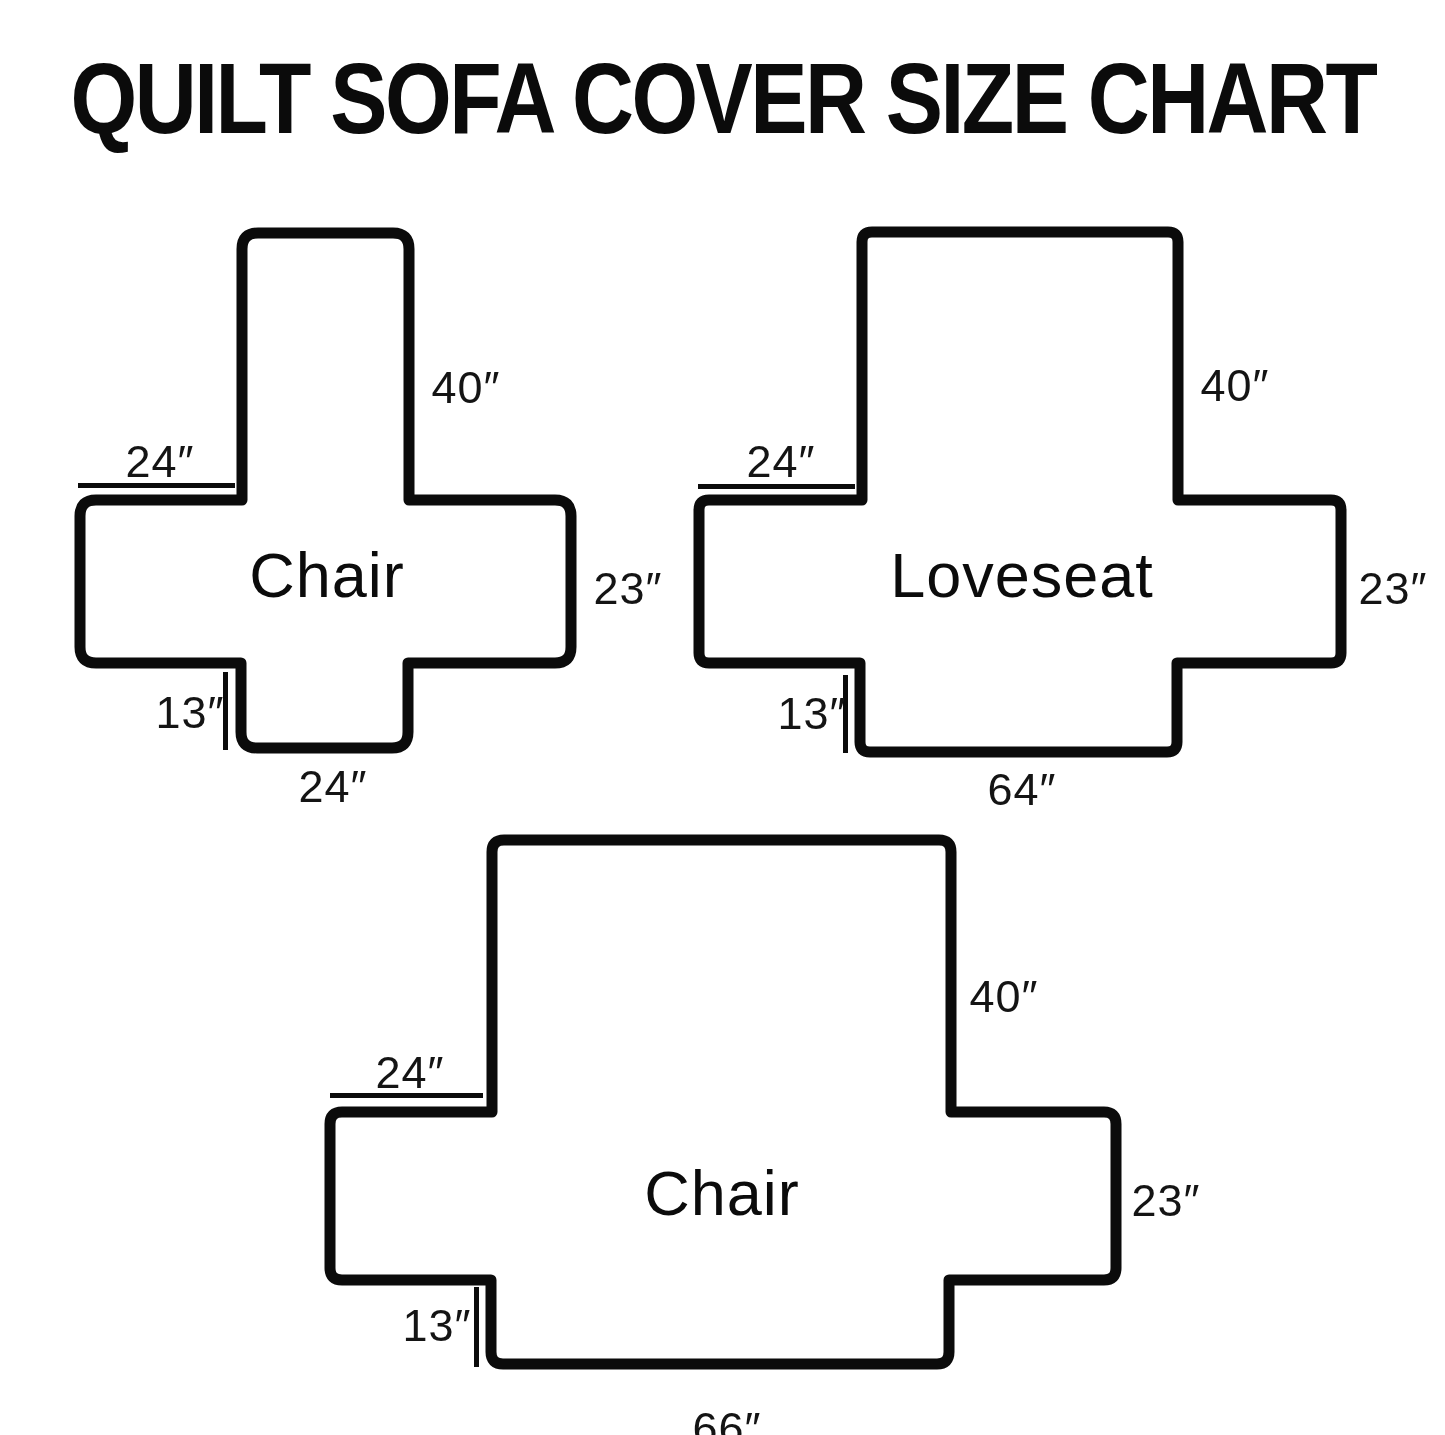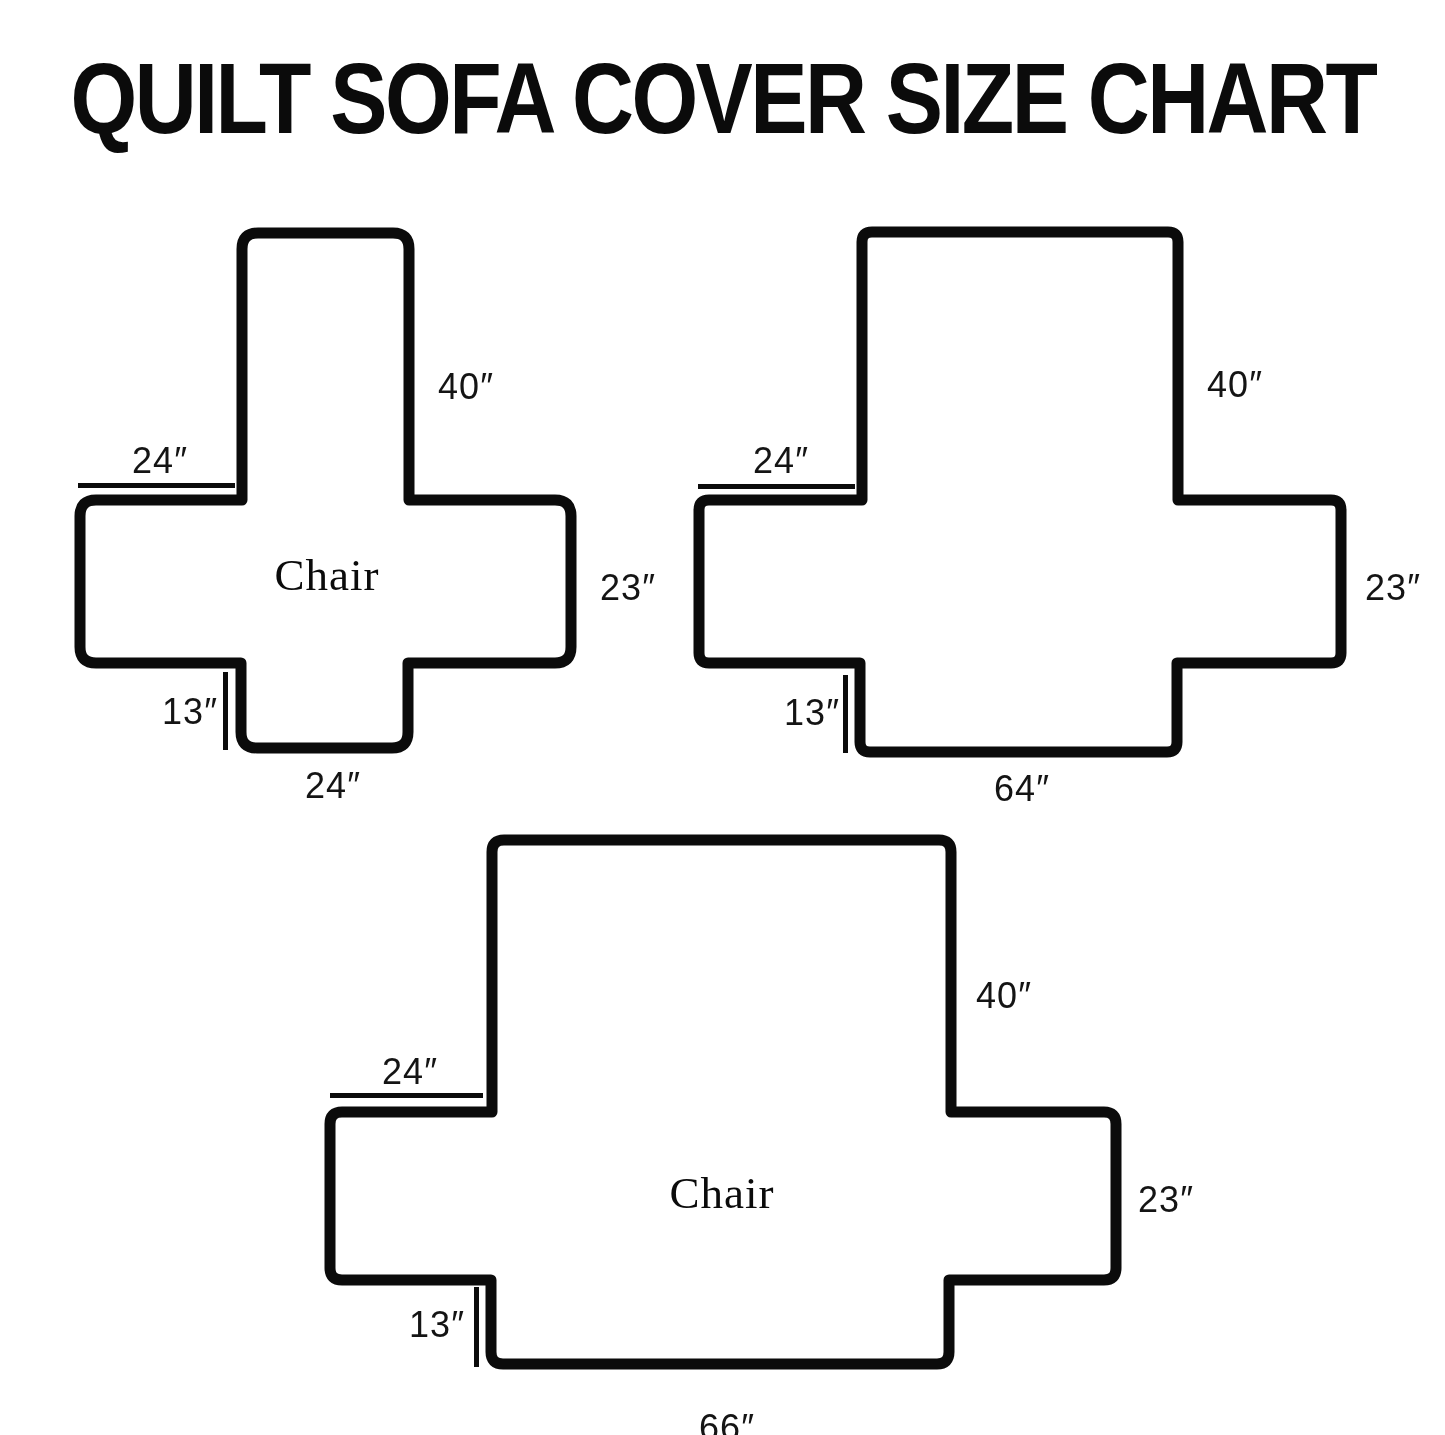--- a/index.html
+++ b/index.html
@@ -29,27 +29,27 @@
     fill:none;
     stroke:#0b0b0b;
     stroke-width:11;
     stroke-linejoin:round;
     stroke-linecap:round;
   }
   .dim-line{position:absolute;background:#0b0b0b;}
   .lbl{
     position:absolute;
     transform:translate(-50%,-50%);
-    font-size:36px;
+    font-size:45px;
     line-height:1;
     white-space:nowrap;
     color:#141414;
     letter-spacing:1px;
   }
-  .lbl.name{font-size:45px;color:#0b0b0b;letter-spacing:1px;font-family:Liberation Serif, serif;}
+  .lbl.name{font-size:63px;color:#0b0b0b;letter-spacing:1px;}
 </style>
 </head>
 <body>
 
 <div class="stage">
 
   <div class="title">QUILT SOFA COVER SIZE CHART</div>
 
   <svg class="outline" viewBox="0 0 1445 1435" aria-hidden="true">
 
@@ -86,20 +86,21 @@
 
   <div class="lbl" style="left:466px;top:387px;">40″</div>
   <div class="lbl" style="left:160px;top:461px;">24″</div>
   <div class="lbl name" style="left:327px;top:575px;">Chair</div>
   <div class="lbl" style="left:628px;top:588px;">23″</div>
   <div class="lbl" style="left:190px;top:712px;">13″</div>
   <div class="lbl" style="left:333px;top:786px;">24″</div>
 
   <div class="lbl" style="left:1235px;top:385px;">40″</div>
   <div class="lbl" style="left:781px;top:461px;">24″</div>
+  <div class="lbl name" style="left:1022px;top:575px;">Loveseat</div>
   <div class="lbl" style="left:1393px;top:588px;">23″</div>
   <div class="lbl" style="left:812px;top:713px;">13″</div>
   <div class="lbl" style="left:1022px;top:789px;">64″</div>
 
   <div class="lbl" style="left:1004px;top:996px;">40″</div>
   <div class="lbl" style="left:410px;top:1072px;">24″</div>
   <div class="lbl name" style="left:722px;top:1193px;">Chair</div>
   <div class="lbl" style="left:1166px;top:1200px;">23″</div>
   <div class="lbl" style="left:437px;top:1325px;">13″</div>
   <div class="lbl" style="left:727px;top:1428px;">66″</div>

